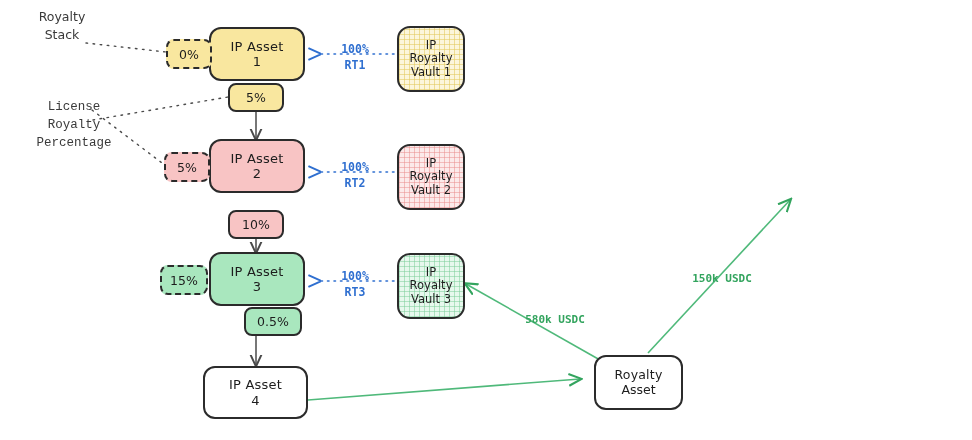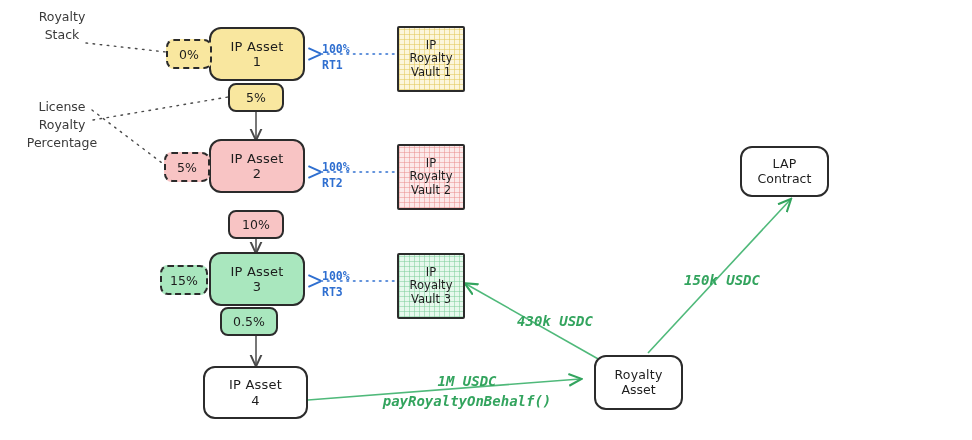--- a/index.html
+++ b/index.html
@@ -11,21 +11,21 @@
 
   .node{position:absolute;box-sizing:border-box;display:flex;flex-direction:column;
         align-items:center;justify-content:center;text-align:center;
         border:2px solid #2b2b2b;border-radius:12px;
         font-family:"DejaVu Sans",sans-serif;color:#1d1d1d;
         line-height:1.18;}
   .node .ln{display:block;white-space:nowrap;}
 
   .asset{font-size:13px;}
   .asset .ln:first-child{letter-spacing:.2px;}
-  .vault{font-size:11.5px;border-radius:2px;}
+  .vault{font-size:11.5px;border-radius:13px;}
 
   .yellow{background:#F9E79F;}
   .pink{background:#F8C4C4;}
   .green{background:#A9E7BE;}
   .plain{background:#ffffff;}
 
   .vault-y{background:
      repeating-linear-gradient(0deg,rgba(226,200,90,.55) 0 1px,transparent 1px 5px),
      repeating-linear-gradient(90deg,rgba(226,200,90,.55) 0 1px,transparent 1px 5px),
      #FCF6DC;}
@@ -42,25 +42,25 @@
          justify-content:center;border:2px solid #2b2b2b;border-radius:8px;
          font-size:12.5px;color:#1d1d1d;font-family:"DejaVu Sans",sans-serif;}
   .b-dashed{border-style:dashed;}
   .b-dashdot{border-style:dashed;}
   .b-solid{border-style:solid;}
 
   .note{position:absolute;font-size:12.5px;color:#3a3a3a;text-align:center;
         line-height:1.45;font-family:"DejaVu Sans",sans-serif;white-space:pre-line;}
 
   .blue-lbl{position:absolute;font-size:11.5px;color:#2f6fd0;font-weight:bold;
-            text-align:left;line-height:1.35;font-family:"DejaVu Sans Mono",monospace;
+            text-align:center;line-height:1.35;font-family:"DejaVu Sans Mono",monospace;
             white-space:pre-line;}
-  .green-lbl{position:absolute;font-size:14px;color:#33a45e;font-weight:bold;
+  .green-lbl{position:absolute;font-size:11px;color:#33a45e;font-weight:bold;
              text-align:center;line-height:1.4;font-family:"DejaVu Sans Mono",monospace;
-             white-space:pre-line;font-style:italic;}
+             white-space:pre-line;}
 </style>
 </head>
 <body>
 
 <div id="stage">
 
   <svg id="wires" viewBox="0 0 972 440" xmlns="http://www.w3.org/2000/svg">
     <defs>
       <marker id="arrGray" markerWidth="9" markerHeight="9" refX="7" refY="4.5" orient="auto" markerUnits="strokeWidth">
         <path d="M0,0.8 L8,4.5 L0,8.2" fill="none" stroke="#4a4a4a" stroke-width="1.3"></path>
@@ -87,21 +87,21 @@
     <path d="M394,172 L318,172" stroke="#2f6fd0" stroke-width="1.6" stroke-dasharray="1.5 5" stroke-linecap="round" fill="none" marker-end="url(#arrBlue)"></path>
     <path d="M394,281 L318,281" stroke="#2f6fd0" stroke-width="1.6" stroke-dasharray="1.5 5" stroke-linecap="round" fill="none" marker-end="url(#arrBlue)"></path>
 
     <path d="M308,400 L580,379" stroke="#4fb97a" stroke-width="1.6" fill="none" marker-end="url(#arrGreen)"></path>
     <path d="M600,360 L466,284" stroke="#4fb97a" stroke-width="1.6" fill="none" marker-end="url(#arrGreen)"></path>
     <path d="M648,353 L790,200" stroke="#4fb97a" stroke-width="1.6" fill="none" marker-end="url(#arrGreen)"></path>
   </svg>
 
   <div class="note" style="left:14px;top:8px;width:96px;">Royalty
 Stack</div>
-  <div class="note" style="left:6px;top:98px;width:112px;">License
+  <div class="note" style="left:18px;top:98px;width:112px;font-family:Liberation Mono, monospace;">License
 Royalty
 Percentage</div>
 
   <div class="node asset yellow" style="left:209px;top:27px;width:96px;height:54px;">
     <span class="ln">IP Asset</span>
     <span class="ln">1</span>
   </div>
   <div class="badge b-dashed yellow" style="left:166px;top:39px;width:46px;height:30px;">0%</div>
   <div class="badge b-solid yellow" style="left:228px;top:83px;width:56px;height:29px;">5%</div>
 
@@ -110,21 +110,21 @@
     <span class="ln">2</span>
   </div>
   <div class="badge b-dashdot pink" style="left:164px;top:152px;width:46px;height:30px;">5%</div>
   <div class="badge b-solid pink" style="left:228px;top:210px;width:56px;height:29px;">10%</div>
 
   <div class="node asset green" style="left:209px;top:252px;width:96px;height:54px;">
     <span class="ln">IP Asset</span>
     <span class="ln">3</span>
   </div>
   <div class="badge b-dashed green" style="left:160px;top:265px;width:48px;height:30px;">15%</div>
-  <div class="badge b-solid green" style="left:220px;top:307px;width:58px;height:29px;">0.5%</div>
+  <div class="badge b-solid green" style="left:244px;top:307px;width:58px;height:29px;">0.5%</div>
 
   <div class="node asset plain" style="left:203px;top:366px;width:105px;height:53px;">
     <span class="ln">IP Asset</span>
     <span class="ln">4</span>
   </div>
 
   <div class="node vault vault-y" style="left:397px;top:26px;width:68px;height:66px;">
     <span class="ln">IP</span>
     <span class="ln">Royalty</span>
     <span class="ln">Vault 1</span>
@@ -146,23 +146,17 @@
     <span class="ln">Vault 3</span>
   </div>
   <div class="blue-lbl" style="left:322px;top:269px;width:66px;">100%
 RT3</div>
 
   <div class="node asset plain" style="left:594px;top:355px;width:89px;height:55px;font-size:12.5px;">
     <span class="ln">Royalty</span>
     <span class="ln">Asset</span>
   </div>
 
-  <div class="node asset plain" style="left:740px;top:146px;width:89px;height:51px;font-size:12.5px;">
-    <span class="ln">LAP</span>
-    <span class="ln">Contract</span>
-  </div>
 
-  <div class="green-lbl" style="left:362px;top:372px;width:210px;">1M USDC
-payRoyaltyOnBehalf()</div>
-  <div class="green-lbl" style="left:505px;top:312px;width:100px;">430k USDC</div>
+  <div class="green-lbl" style="left:505px;top:312px;width:100px;">580k USDC</div>
   <div class="green-lbl" style="left:672px;top:271px;width:100px;">150k USDC</div>
 
 </div>
 
 </body></html>

